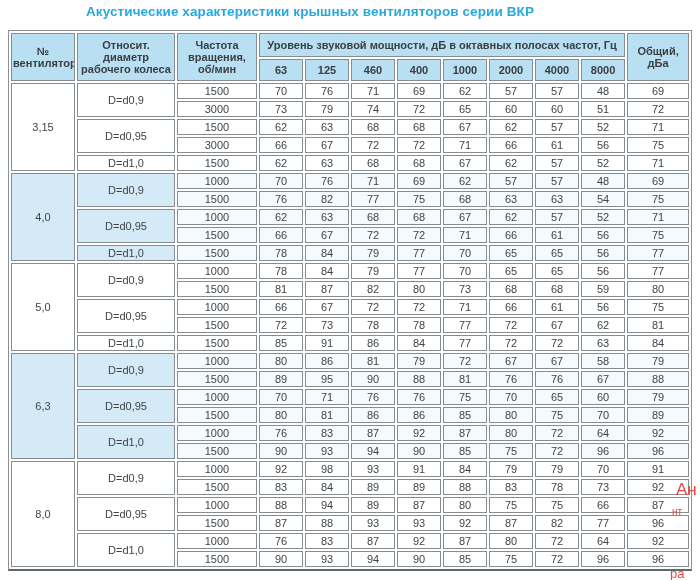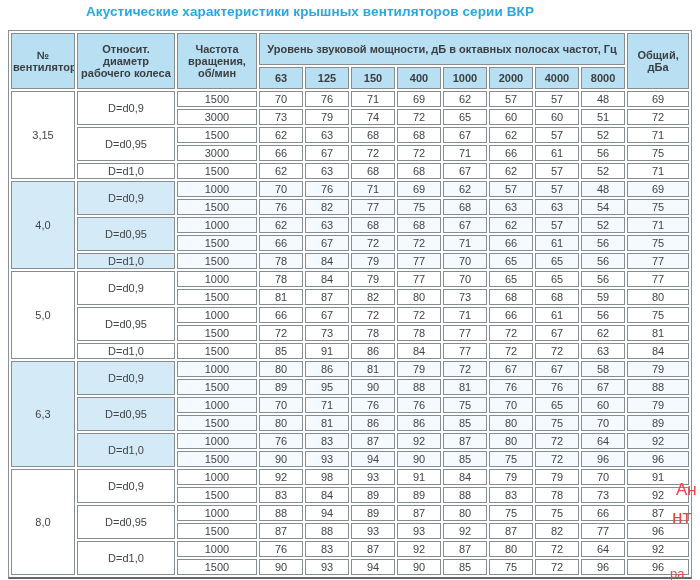--- a/index.html
+++ b/index.html
@@ -28,21 +28,21 @@
     border:1px solid #868d92;
     text-align:center;vertical-align:middle;
     font-size:11px;line-height:12px;
     padding:1px 1px;
     overflow:hidden;white-space:nowrap;
   }
   thead th{
     background:#b9dff2;
     font-weight:bold;color:#3a3e41;
   }
-  thead .spl-group-th{height:32px;text-align:center;}
+  thead .spl-group-th{height:24px;text-align:center;}
   thead .band-th{height:22px;}
   thead .multi{white-space:normal;line-height:12px;}
   tbody td{height:14px;background:#ffffff;color:#404447;}
   tbody.alt{background:#cfe7f5;}
   tbody.plain{background:#ffffff;}
   tbody.alt td.label-cell{background:#d5eaf7;}
   tbody.alt td.num-cell{background:#f4fafd;}
   tbody td.label-cell{font-size:11px;}
   .watermark{
     position:absolute;color:#ef4444;font-weight:normal;
@@ -74,21 +74,21 @@
       <tr>
         <th rowspan="2" class="multi">№ вентилятора</th>
         <th rowspan="2" class="multi">Относит. диаметр рабочего колеса</th>
         <th rowspan="2" class="multi">Частота вращения, об/мин</th>
         <th colspan="8" class="spl-group-th multi">Уровень звуковой мощности, дБ в октавных полосах частот, Гц</th>
         <th rowspan="2" class="multi">Общий, дБа</th>
       </tr>
       <tr>
         <th class="band-th">63</th>
         <th class="band-th">125</th>
-        <th class="band-th">150</th>
+        <th class="band-th">460</th>
         <th class="band-th">400</th>
         <th class="band-th">1000</th>
         <th class="band-th">2000</th>
         <th class="band-th">4000</th>
         <th class="band-th">8000</th>
       </tr>
     </thead>
 
   <tbody class="plain">
         <tr>
@@ -441,14 +441,14 @@
           <td class="num-cell">75</td>
           <td class="num-cell">72</td>
           <td class="num-cell">96</td>
           <td class="num-cell">96</td>
         </tr>
       </tbody>
     </table>
 </div>
 
 <div class="watermark" style="left: 676px; top: 480px; font-size: 17px;">Ан</div>
-<div class="watermark" style="left: 672px; top: 506px; font-size: 19px;">нт</div>
+<div class="watermark" style="left: 672px; top: 506px; font-size: 10px;">нт</div>
 <div class="watermark" style="left: 670px; top: 530px; font-size: 13px; margin-top: 36px;">ра</div>
 
 </body></html>

